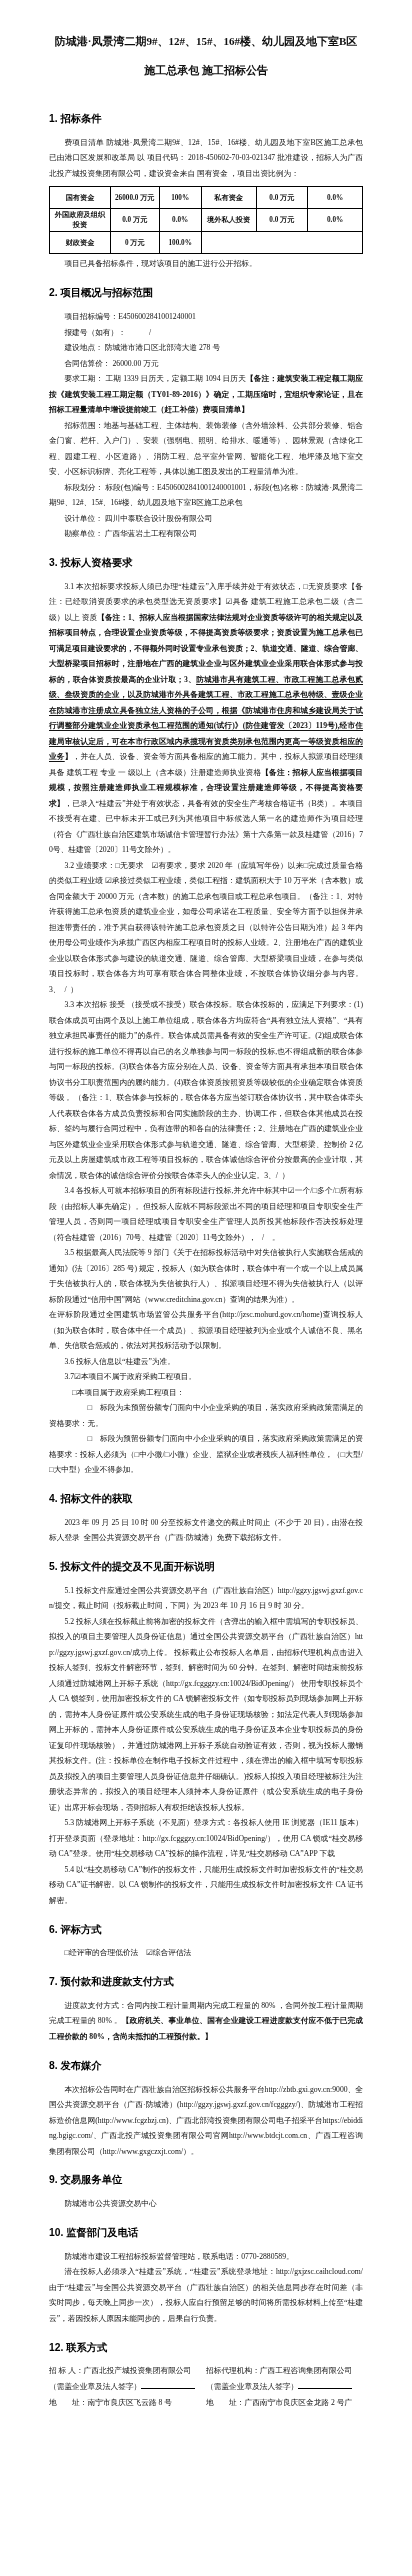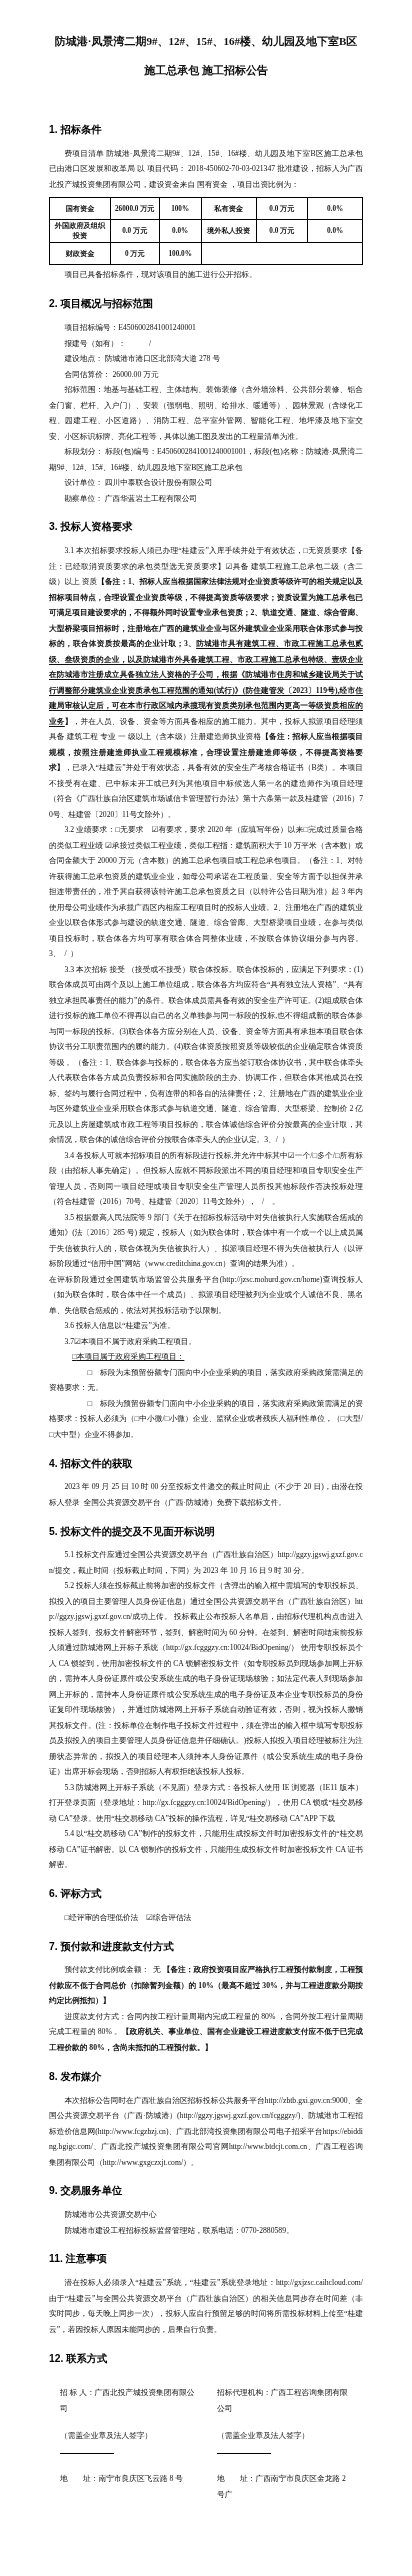--- a/index.html
+++ b/index.html
@@ -9,36 +9,36 @@
     font-family:"Liberation Serif","DejaVu Serif",serif;
     font-size:7.7px; color:#111; 
   }
   .title { text-align:center; font-weight:bold; font-size:11px; }
   .title p { margin:0; line-height:29px; }
   h2.sec {
     font-family:"Liberation Sans","DejaVu Sans",sans-serif;
     font-size:10.3px; font-weight:bold; color:#000;
     margin:13.4px 0 8.2px 0; line-height:15.5px;
   }
-  h2.first { margin-top:37px; }
+  h2.first { margin-top:26px; }
   p.para { margin:0; line-height:15.5px; text-align:justify; word-break:break-all; }
   .ind  { text-indent:2em; }
-  .ind3 { text-indent:3em;text-decoration:underline; }
+  .ind3 { text-indent:3em; }
   .ind5 { text-indent:5em; }
   .u  { text-underline-offset:2.1px; }
   .b  { font-weight:bold; }
   .bu { font-weight:bold; text-decoration:underline; text-underline-offset:2.1px; }
   table.fund { width:100%; border-collapse:collapse; margin:5.2px 0 2.1px 0; }
   table.fund td {
     border:0.5px solid #000; height:19px; text-align:center;
     font-weight:bold; font-size:7.2px; padding:1px 2.1px;
   }
   .contact { display:flex; margin-top:3.1px; }
   .ccol { width:50%; box-sizing:border-box; }
-  .ccol p { margin:11px; line-height:16px; text-align:left; }
+  .ccol p { margin:0; line-height:16px; text-align:left; }
   .bl { display:inline-block; width:54px; border-bottom:0.5px solid #000; height:7.2px; }
 </style>
 </head>
 <body>
 
 <div class="doc">
 
   <div class="title">
     <p>防城港·凤景湾二期9#、12#、15#、16#楼、幼儿园及地下室B区</p>
     <p>施工总承包 施工招标公告</p>
@@ -74,20 +74,21 @@
   </tbody>
     </table>
 
   <p class="para ind">项目已具备招标条件，现对该项目的施工进行公开招标。</p>
 
   <h2 class="sec">2. 项目概况与招标范围</h2>
   <p class="para ind"><span>项目招标编号：</span><span class="u">E4506002841001240001</span></p>
   <p class="para ind"><span>报建号（如有）：</span><span class="u">&nbsp;&nbsp;&nbsp;&nbsp;&nbsp;&nbsp;&nbsp;&nbsp;&nbsp;&nbsp;&nbsp;&nbsp;/&nbsp;&nbsp;&nbsp;&nbsp;&nbsp;&nbsp;&nbsp;&nbsp;&nbsp;&nbsp;&nbsp;&nbsp;</span></p>
   <p class="para ind"><span>建设地点： </span><span class="u">防城港市港口区北部湾大道 278 号</span></p>
   <p class="para ind"><span>合同估算价： </span><span class="u">26000.00 万元</span></p>
+  <p class="para ind"><span>要求工期： 工期</span><span class="u">&nbsp;1339&nbsp;</span><span>日历天，定额工期</span><span class="u">&nbsp;1094&nbsp;</span><span>日历天</span><span class="b">【备注：建筑安装工程定额工期应按《建筑安装工程工期定额（TY01-89-2016）》确定，工期压缩时，宜组织专家论证，且在招标工程量清单中增设提前竣工（赶工补偿）费项目清单】</span></p>
   <p class="para ind"><span>招标范围：</span><span class="u">地基与基础工程、主体结构、装饰装修（含外墙涂料、公共部分装修、铝合金门窗、栏杆、入户门）、安装（强弱电、照明、给排水、暖通等）、园林景观（含绿化工程、园建工程、小区道路）、消防工程、总平室外管网、智能化工程、地坪漆及地下室交安、小区标识标牌、亮化工程等，具体以施工图及发出的工程量清单为准。</span></p>
   <p class="para ind"><span>标段划分： 标段(包)编号：</span><span class="u">E4506002841001240001001</span><span>，标段(包)名称：</span><span class="u">防城港·凤景湾二期9#、12#、15#、16#楼、幼儿园及地下室B区施工总承包</span></p>
   <p class="para ind"><span>设计单位： </span><span class="u">四川中泰联合设计股份有限公司</span></p>
   <p class="para ind"><span>勘察单位： </span><span class="u">广西华蓝岩土工程有限公司</span></p>
 
   <h2 class="sec">3. 投标人资格要求</h2>
   <p class="para ind"><span>3.1 本次招标要求投标人须已办理“桂建云”入库手续并处于有效状态，□无资质要求【备注：已经取消资质要求的承包类型选无资质要求】☑具备</span><span class="u">&nbsp;建筑工程施工总承包二级（含二级）以上&nbsp;</span><span>资质</span><span class="b">【备注：1、招标人应当根据国家法律法规对企业资质等级许可的相关规定以及招标项目特点，合理设置企业资质等级，不得提高资质等级要求；资质设置为施工总承包已可满足项目建设要求的，不得额外同时设置专业承包资质；2、轨道交通、隧道、综合管廊、大型桥梁项目招标时，注册地在广西的建筑业企业与区外建筑业企业采用联合体形式参与投标的，联合体资质按最高的企业计取；3、</span><span class="bu">防城港市具有建筑工程、市政工程施工总承包贰级、叁级资质的企业，以及防城港市外具备建筑工程、市政工程施工总承包特级、壹级企业在防城港市注册成立具备独立法人资格的子公司，根据《防城港市住房和城乡建设局关于试行调整部分建筑业企业资质承包工程范围的通知(试行)》(防住建管发〔2023〕119号),经市住建局审核认定后，可在本市行政区域内承揽现有资质类别承包范围内更高一等级资质相应的业务</span><span class="b">】</span><span>，并在人员、设备、资金等方面具备相应的施工能力。其中，投标人拟派项目经理须具备</span><span class="u">&nbsp;建筑工程&nbsp;</span><span>专业</span><span class="u">&nbsp;一&nbsp;</span><span>级以上（含本级）注册建造师执业资格</span><span class="b">【备注：招标人应当根据项目规模，按照注册建造师执业工程规模标准，合理设置注册建造师等级，不得提高资格要求】</span><span>，已录入“桂建云”并处于有效状态，具备有效的安全生产考核合格证书（B类）。本项目不接受有在建、已中标未开工或已列为其他项目中标候选人第一名的建造师作为项目经理（符合《广西壮族自治区建筑市场诚信卡管理暂行办法》第十六条第一款及桂建管（2016）70号、桂建管〔2020〕11号文除外）。</span></p>
   <p class="para ind"><span>3.2 业绩要求：□无要求　☑有要求，要求</span><span class="u">&nbsp;2020&nbsp;</span><span>年（应填写年份）以来□完成过质量合格的类似工程业绩 ☑承接过类似工程业绩，类似工程指：</span><span class="u">建筑面积大于 10 万平米（含本数）或合同金额大于 20000 万元（含本数）的施工总承包项目或工程总承包项目。</span><span>（备注：1、对特许获得施工总承包资质的建筑业企业，如母公司承诺在工程质量、安全等方面予以担保并承担连带责任的，准予其自获得该特许施工总承包资质之日（以特许公告日期为准）起 3 年内使用母公司业绩作为承揽广西区内相应工程项目时的投标人业绩。2、注册地在广西的建筑业企业以联合体形式参与建设的轨道交通、隧道、综合管廊、大型桥梁项目业绩，在参与类似项目投标时，联合体各方均可享有联合体合同整体业绩，不按联合体协议细分参与内容。3、</span><span class="u">&nbsp;&nbsp;/&nbsp;&nbsp;</span><span>）</span></p>
   <p class="para ind"><span>3.3 本次招标</span><span class="u">&nbsp;接受&nbsp;</span><span>（接受或不接受）联合体投标。联合体投标的，应满足下列要求：</span><span class="u">(1)联合体成员可由两个及以上施工单位组成，联合体各方均应符合“具有独立法人资格”、“具有独立承担民事责任的能力”的条件。联合体成员需具备有效的安全生产许可证。(2)组成联合体进行投标的施工单位不得再以自己的名义单独参与同一标段的投标,也不得组成新的联合体参与同一标段的投标。(3)联合体各方应分别在人员、设备、资金等方面具有承担本项目联合体协议书分工职责范围内的履约能力。(4)联合体资质按照资质等级较低的企业确定联合体资质等级</span><span>&nbsp;。（备注：1、联合体参与投标的，联合体各方应当签订联合体协议书，其中联合体牵头人代表联合体各方成员负责投标和合同实施阶段的主办、协调工作，但联合体其他成员在投标、签约与履行合同过程中，负有连带的和各自的法律责任；2、注册地在广西的建筑业企业与区外建筑业企业采用联合体形式参与轨道交通、隧道、综合管廊、大型桥梁、控制价 2 亿元及以上房屋建筑或市政工程等项目投标的，联合体诚信综合评价分按最高的企业计取，其余情况，联合体的诚信综合评价分按联合体牵头人的企业认定。3、</span><span class="u">/&nbsp;&nbsp;</span><span>）</span></p>
   <p class="para ind"><span>3.4 各投标人可就本招标项目的所有标段进行投标,并允许中标其中☑一个/□多个/□所有标段（由招标人事先确定）。但投标人应就不同标段派出不同的项目经理和项目专职安全生产管理人员，否则同一项目经理或项目专职安全生产管理人员所投其他标段作否决投标处理（符合桂建管（2016）70号、桂建管〔2020〕11号文除外），</span><span class="u">&nbsp;&nbsp;&nbsp;/&nbsp;&nbsp;&nbsp;</span><span>&nbsp;。</span></p>
@@ -105,32 +106,31 @@
   <h2 class="sec">5. 投标文件的提交及不见面开标说明</h2>
   <p class="para ind"><span>5.1 投标文件应通过全国公共资源交易平台（广西壮族自治区）http://ggzy.jgswj.gxzf.gov.cn/提交，截止时间（投标截止时间，下同）为 </span><span class="u">2023</span><span> 年 </span><span class="u">10</span><span> 月 </span><span class="u">16</span><span> 日 </span><span class="u">9</span><span> 时 </span><span class="u">30</span><span> 分。</span></p>
   <p class="para ind">5.2 投标人须在投标截止前将加密的投标文件（含弹出的输入框中需填写的专职投标员、拟投入的项目主要管理人员身份证信息）通过全国公共资源交易平台（广西壮族自治区）http://ggzy.jgswj.gxzf.gov.cn/成功上传。 投标截止公布投标人名单后，由招标代理机构点击进入投标人签到、投标文件解密环节，签到、解密时间为 60 分钟。在签到、解密时间结束前投标人须通过防城港网上开标子系统（http://gx.fcgggzy.cn:10024/BidOpening/） 使用专职投标员个人 CA 锁签到，使用加密投标文件的 CA 锁解密投标文件（如专职投标员到现场参加网上开标的，需持本人身份证原件或公安系统生成的电子身份证现场核验；如法定代表人到现场参加网上开标的，需持本人身份证原件或公安系统生成的电子身份证及本企业专职投标员的身份证复印件现场核验），并通过防城港网上开标子系统自动验证有效，否则，视为投标人撤销其投标文件。(注：投标单位在制作电子投标文件过程中，须在弹出的输入框中填写专职投标员及拟投入的项目主要管理人员身份证信息并仔细确认。)投标人拟投入项目经理被标注为注册状态异常的，拟投入的项目经理本人须持本人身份证原件（或公安系统生成的电子身份证）出席开标会现场，否则招标人有权拒绝该投标人投标。</p>
   <p class="para ind">5.3 防城港网上开标子系统（不见面）登录方式：各投标人使用 IE 浏览器（IE11 版本）打开登录页面（登录地址：http://gx.fcgggzy.cn:10024/BidOpening/），使用 CA 锁或“桂交易移动 CA”登录。使用“桂交易移动 CA”投标的操作流程，详见“桂交易移动 CA”APP 下载</p>
   <p class="para ind">5.4 以“桂交易移动 CA”制作的投标文件，只能用生成投标文件时加密投标文件的“桂交易移动 CA”证书解密。以 CA 锁制作的投标文件，只能用生成投标文件时加密投标文件 CA 证书解密。</p>
 
   <h2 class="sec">6. 评标方式</h2>
   <p class="para ind"><span>□</span><span>经评审的合理低价法</span><span>　</span><span>☑</span><span>综合评估法</span></p>
 
   <h2 class="sec">7. 预付款和进度款支付方式</h2>
-  <p class="para ind"><span>预付款支付比例或金额： </span><span class="u">&nbsp;无&nbsp;</span><span class="b">【备注：政府投资项目应严格执行工程预付款制度，工程预付款应不低于合同总价（扣除暂列金额）的 10%（最高不超过 30%，并与工程进度款分期按约定比例抵扣）】</span></p>
   <p class="para ind"><span>进度款支付方式：合同内按工程计量周期内完成工程量的</span><span class="u">&nbsp;80%&nbsp;</span><span>，合同外按工程计量周期完成工程量的</span><span class="u">&nbsp;80%&nbsp;</span><span>。</span><span class="b">【政府机关、事业单位、国有企业建设工程进度款支付应不低于已完成工程价款的 80%，含尚未抵扣的工程预付款。】</span></p>
 
   <h2 class="sec">8. 发布媒介</h2>
   <p class="para ind"><span>本次招标公告同时在广西壮族自治区招标投标公共服务平台</span><span class="u">http://zbtb.gxi.gov.cn:9000</span><span>、全国公共资源交易平台（广西·防城港）(http://ggzy.jgswj.gxzf.gov.cn/fcgggzy/)、防城港市工程招标造价信息网(http://www.fcgzbzj.cn)、广西北部湾投资集团有限公司电子招采平台</span><span class="u">https://ebidding.bgigc.com/</span><span>、广西北投产城投资集团有限公司官网</span><span class="u">http://www.btdcjt.com.cn</span><span>、广西工程咨询集团有限公司（http://www.gxgczxjt.com/）。</span></p>
 
   <h2 class="sec">9. 交易服务单位</h2>
   <p class="para ind"><span class="u">防城港市公共资源交易中心</span></p>
 
+  <h2 class="sec">10. 监督部门及电话</h2>
   <p class="para ind"><span class="u">防城港市建设工程招标投标监督管理站，联系电话：0770-2880589。</span></p>
 
-  <h2 class="sec">11. 注意事项</h2>
   <p class="para ind">潜在投标人必须录入“桂建云”系统，“桂建云”系统登录地址：http://gxjzsc.caihcloud.com/ 由于“桂建云”与全国公共资源交易平台（广西壮族自治区）的相关信息同步存在时间差（非实时同步，每天晚上同步一次），投标人应自行预留足够的时间将所需投标材料上传至“桂建云”，若因投标人原因未能同步的，后果自行负责。</p>
 
   <h2 class="sec">12. 联系方式</h2>
   <div class="contact">
     <div class="ccol">
       <p><span>招 标 人：</span><span class="u">广西北投产城投资集团有限公司</span></p>
       <p><span>（需盖企业章及法人签字）</span><span class="bl"></span></p>
       <p><span>地　　址：</span><span class="u">南宁市良庆区飞云路 8 号</span></p>
 
     </div>

